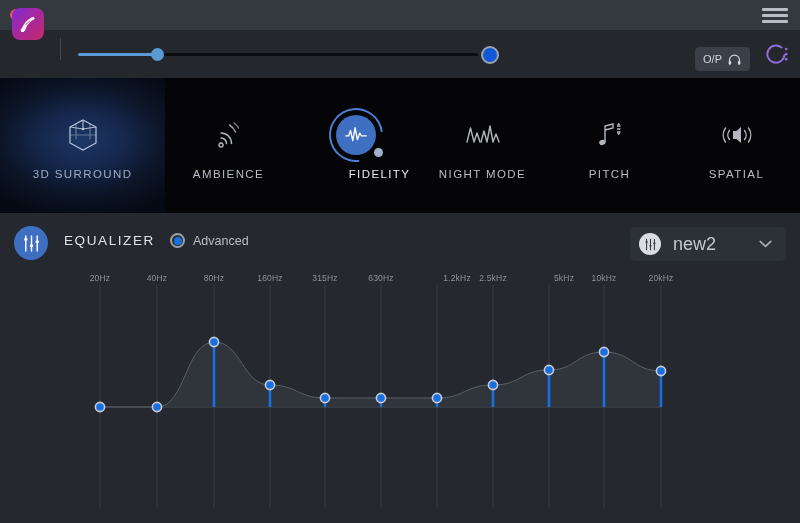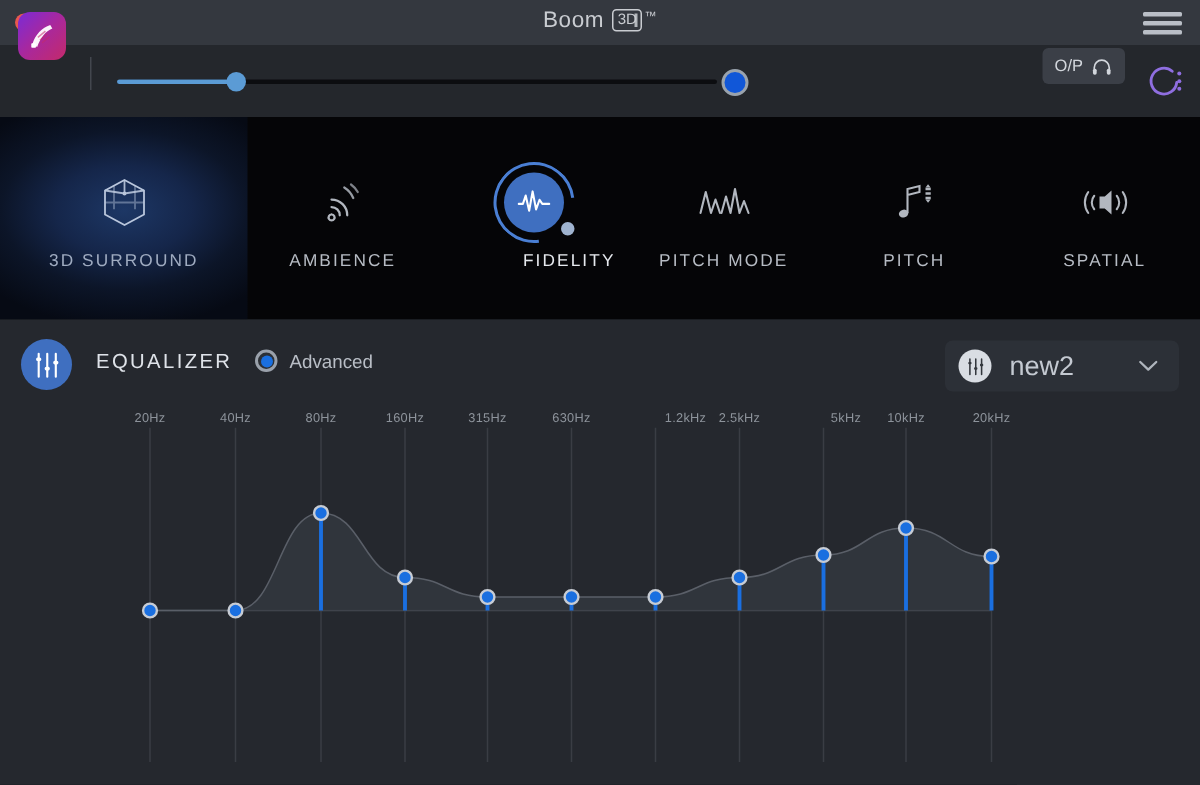--- a/index.html
+++ b/index.html
@@ -61,21 +61,21 @@
   .trackfill { position:absolute; left:0; top:5px; width:80px; height:3px; background:#5b9bd5; border-radius:2px; }
   .knob {
     position:absolute; left:73px; top:0px; width:13px; height:13px; border-radius:50%;
     background:#5b9bd5; cursor:pointer;
   }
   .roundbtn {
     position:absolute; left:481px; top:46px; width:18px; height:18px; border-radius:50%;
     border:2px solid #9aa3ad; background:#1157d8; cursor:pointer;
   }
   .opbtn {
-    position:absolute; right:50px; top:32px; height:24px; padding:0 8px;
+    position:absolute; right:50px; top:47px; height:24px; padding:0 8px;
     background:#3b3f47; border-radius:4px; display:flex; align-items:center; gap:5px;
     font-size:11px; color:#d2d6dc; cursor:pointer;margin-left:16px;
   }
   .opbtn svg { width:15px; height:15px; }
   .powericon { position:absolute; right:10px; top:42px; width:26px; height:26px; cursor:pointer; }
 
   
   .effects {
     position:absolute; left:0; top:78px; width:800px; height:135px;
     background:#050507; display:flex;
@@ -149,25 +149,20 @@
 </style>
 </head>
 <body>
 
 <div id="app">
 
   <div class="titlebar">
     <div class="lights">
       <span class="light red"></span>
       <span class="light yellow"></span>
-    </div>
-    <div class="title">
-      <span class="word">Boom</span>
-      <span class="badge3d">3D</span>
-      <span class="tm">™</span>
     </div>
     <div class="hamburger">
       <span></span>
         <span></span>
         <span></span>
     </div>
   </div>
 
   <div class="toolbar"></div>
 
@@ -245,21 +240,21 @@
       <div class="fxlabel">FIDELITY</div>
     </div>
 
     <div class="fx wide">
       <div class="fxicon">
         <svg width="38" height="26" viewBox="0 0 38 26" fill="none" stroke="#b2b7bf" stroke-width="1.4" stroke-linecap="round" stroke-linejoin="round">
           <path d="M3 20 L6.5 6 L10 20 L13 11 L16 20"></path>
           <path d="M17 20 L20 9 L23 20 L26 4 L29 20 L32 12 L35 20"></path>
         </svg>
       </div>
-      <div class="fxlabel">PITCH MODE</div>
+      <div class="fxlabel">NIGHT MODE</div>
     </div>
 
     <div class="fx wide">
       <div class="fxicon">
         <svg width="30" height="30" viewBox="0 0 30 30" fill="none" stroke="#b2b7bf" stroke-width="1.4">
           <path d="M10 22 V6 L18 4 V8 L10 10" fill="none"></path>
           <ellipse cx="7.4" cy="22.4" rx="3.2" ry="2.6" fill="#b2b7bf" stroke="none" transform="rotate(-18 7.4 22.4)"></ellipse>
           <path d="M22 6 L25.5 6 M22 9 L25.5 9 M22 12 L25.5 12" stroke-width="1.6"></path>
           <path d="M23.7 2.8 L25.4 5 L22 5 Z" fill="#b2b7bf" stroke="none"></path>
           <path d="M23.7 15.2 L25.4 13 L22 13 Z" fill="#b2b7bf" stroke="none"></path>

